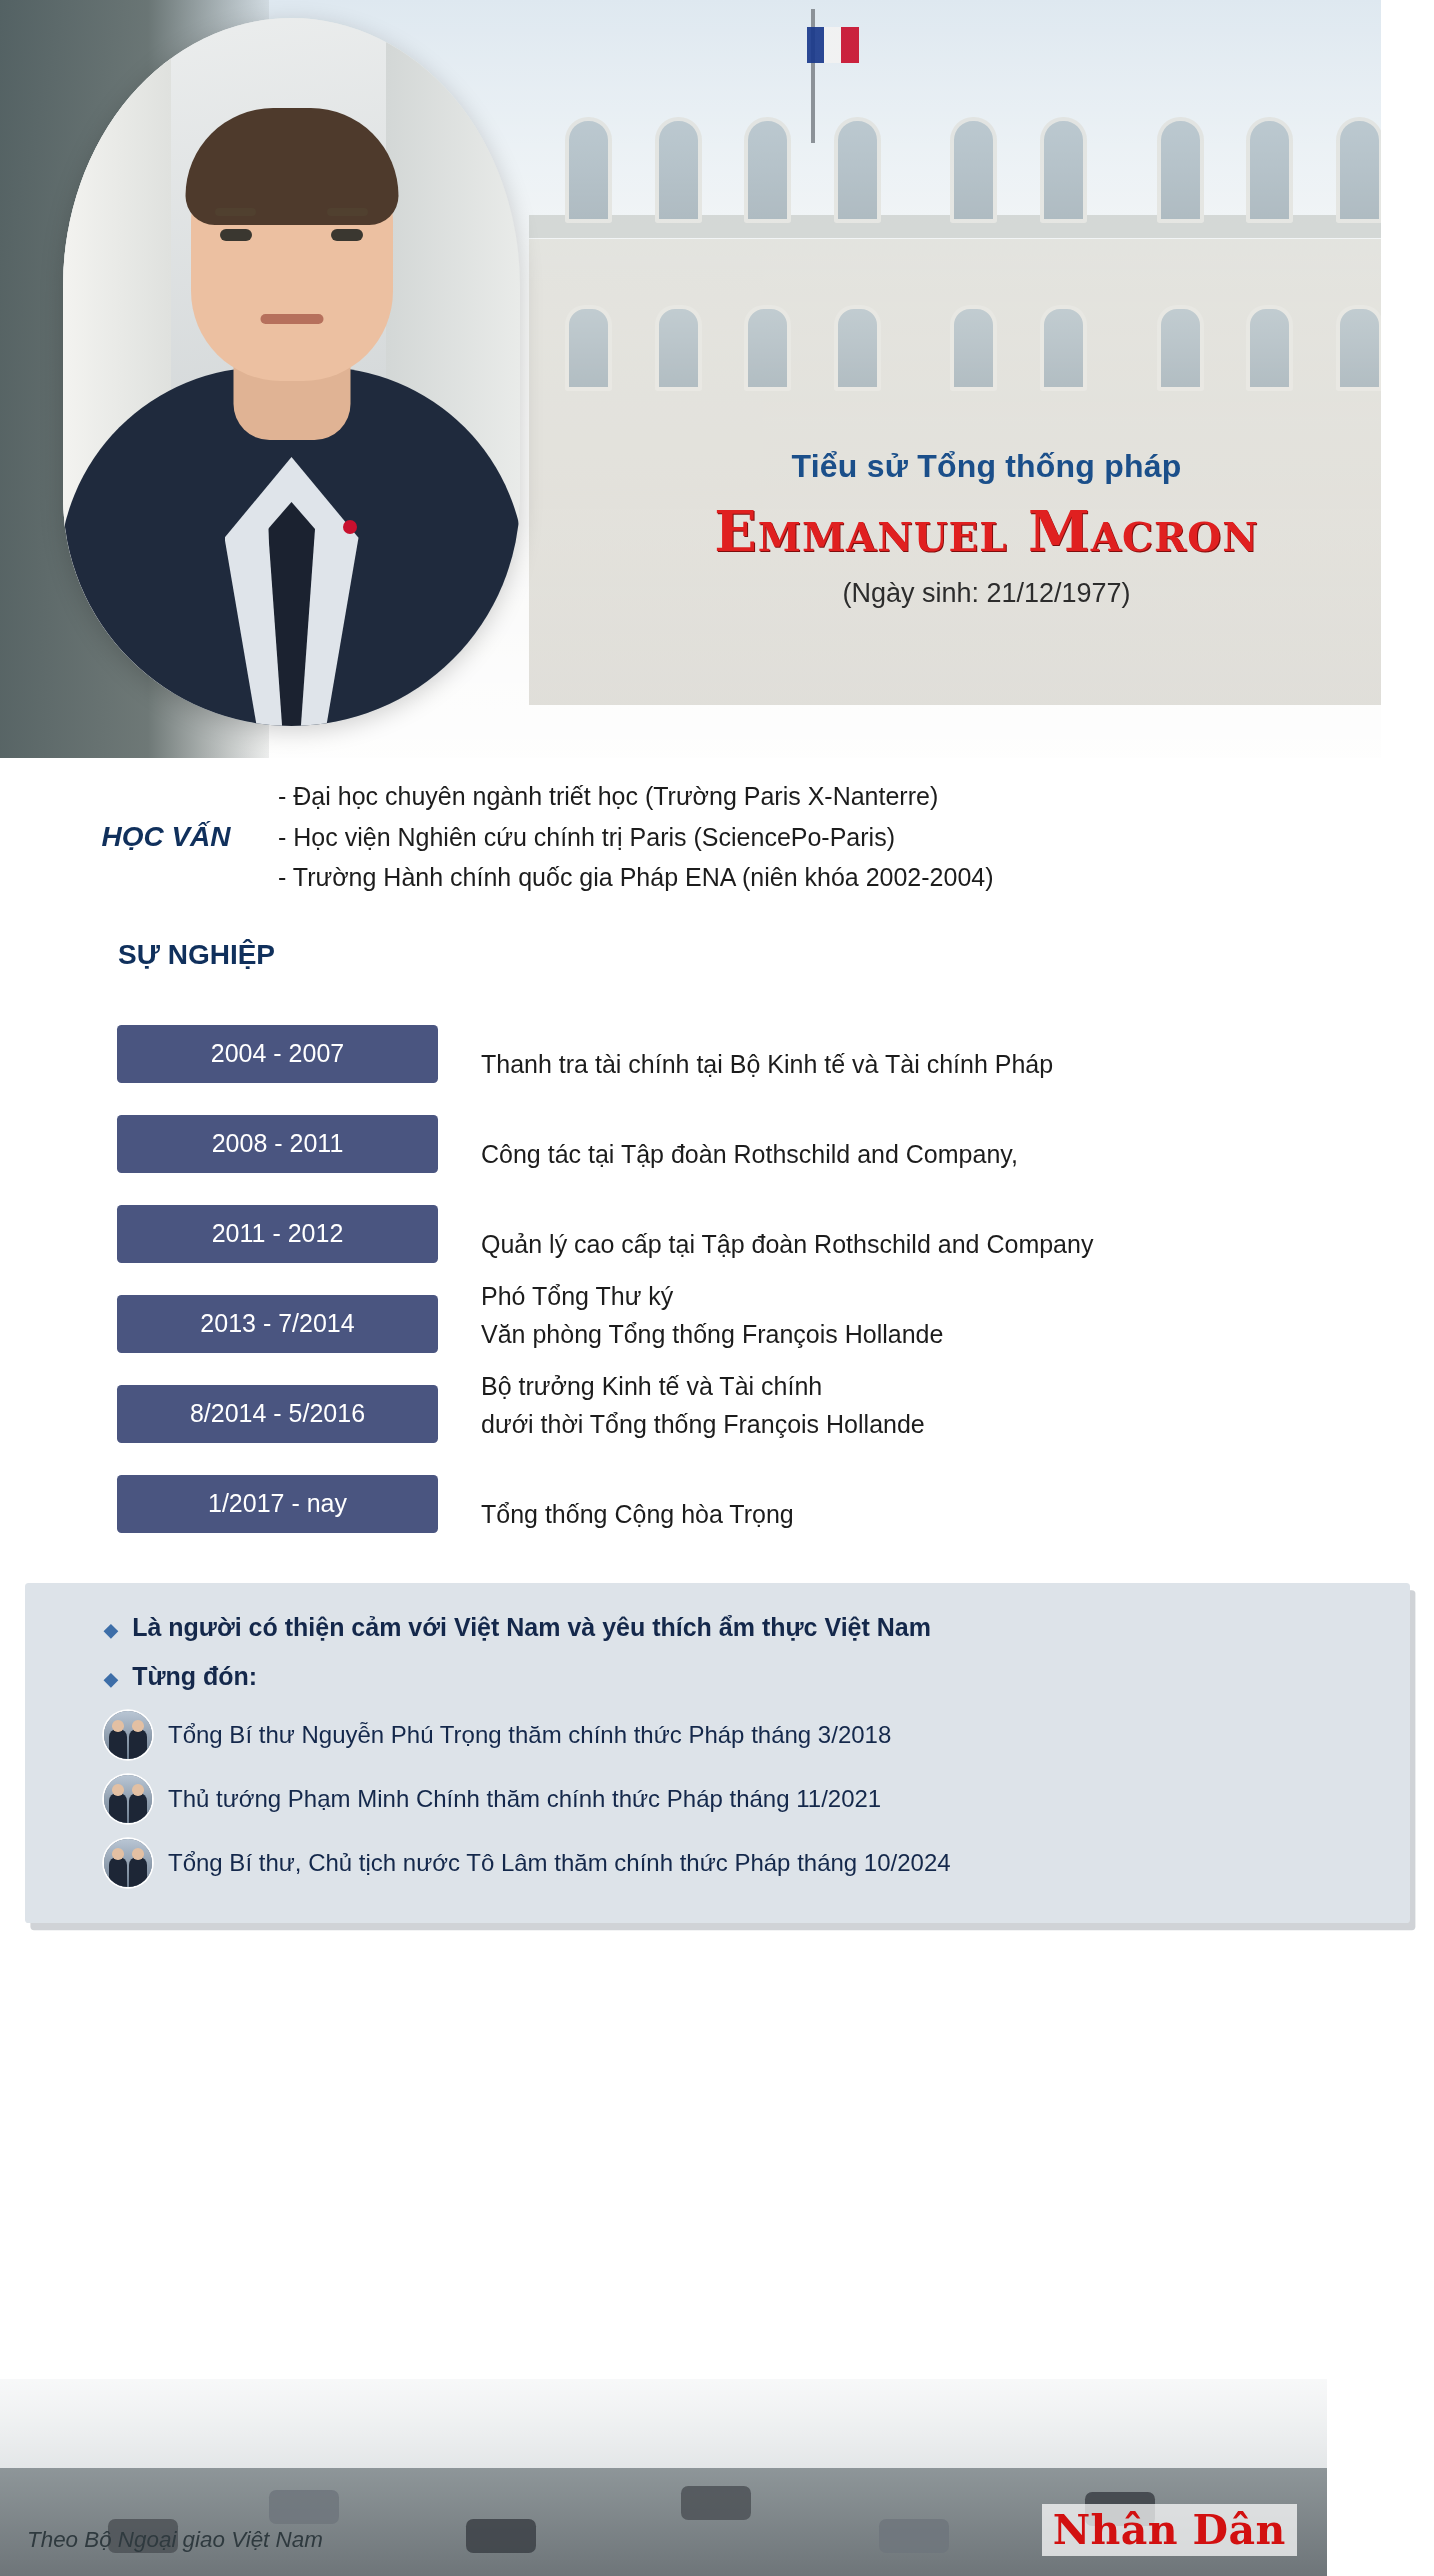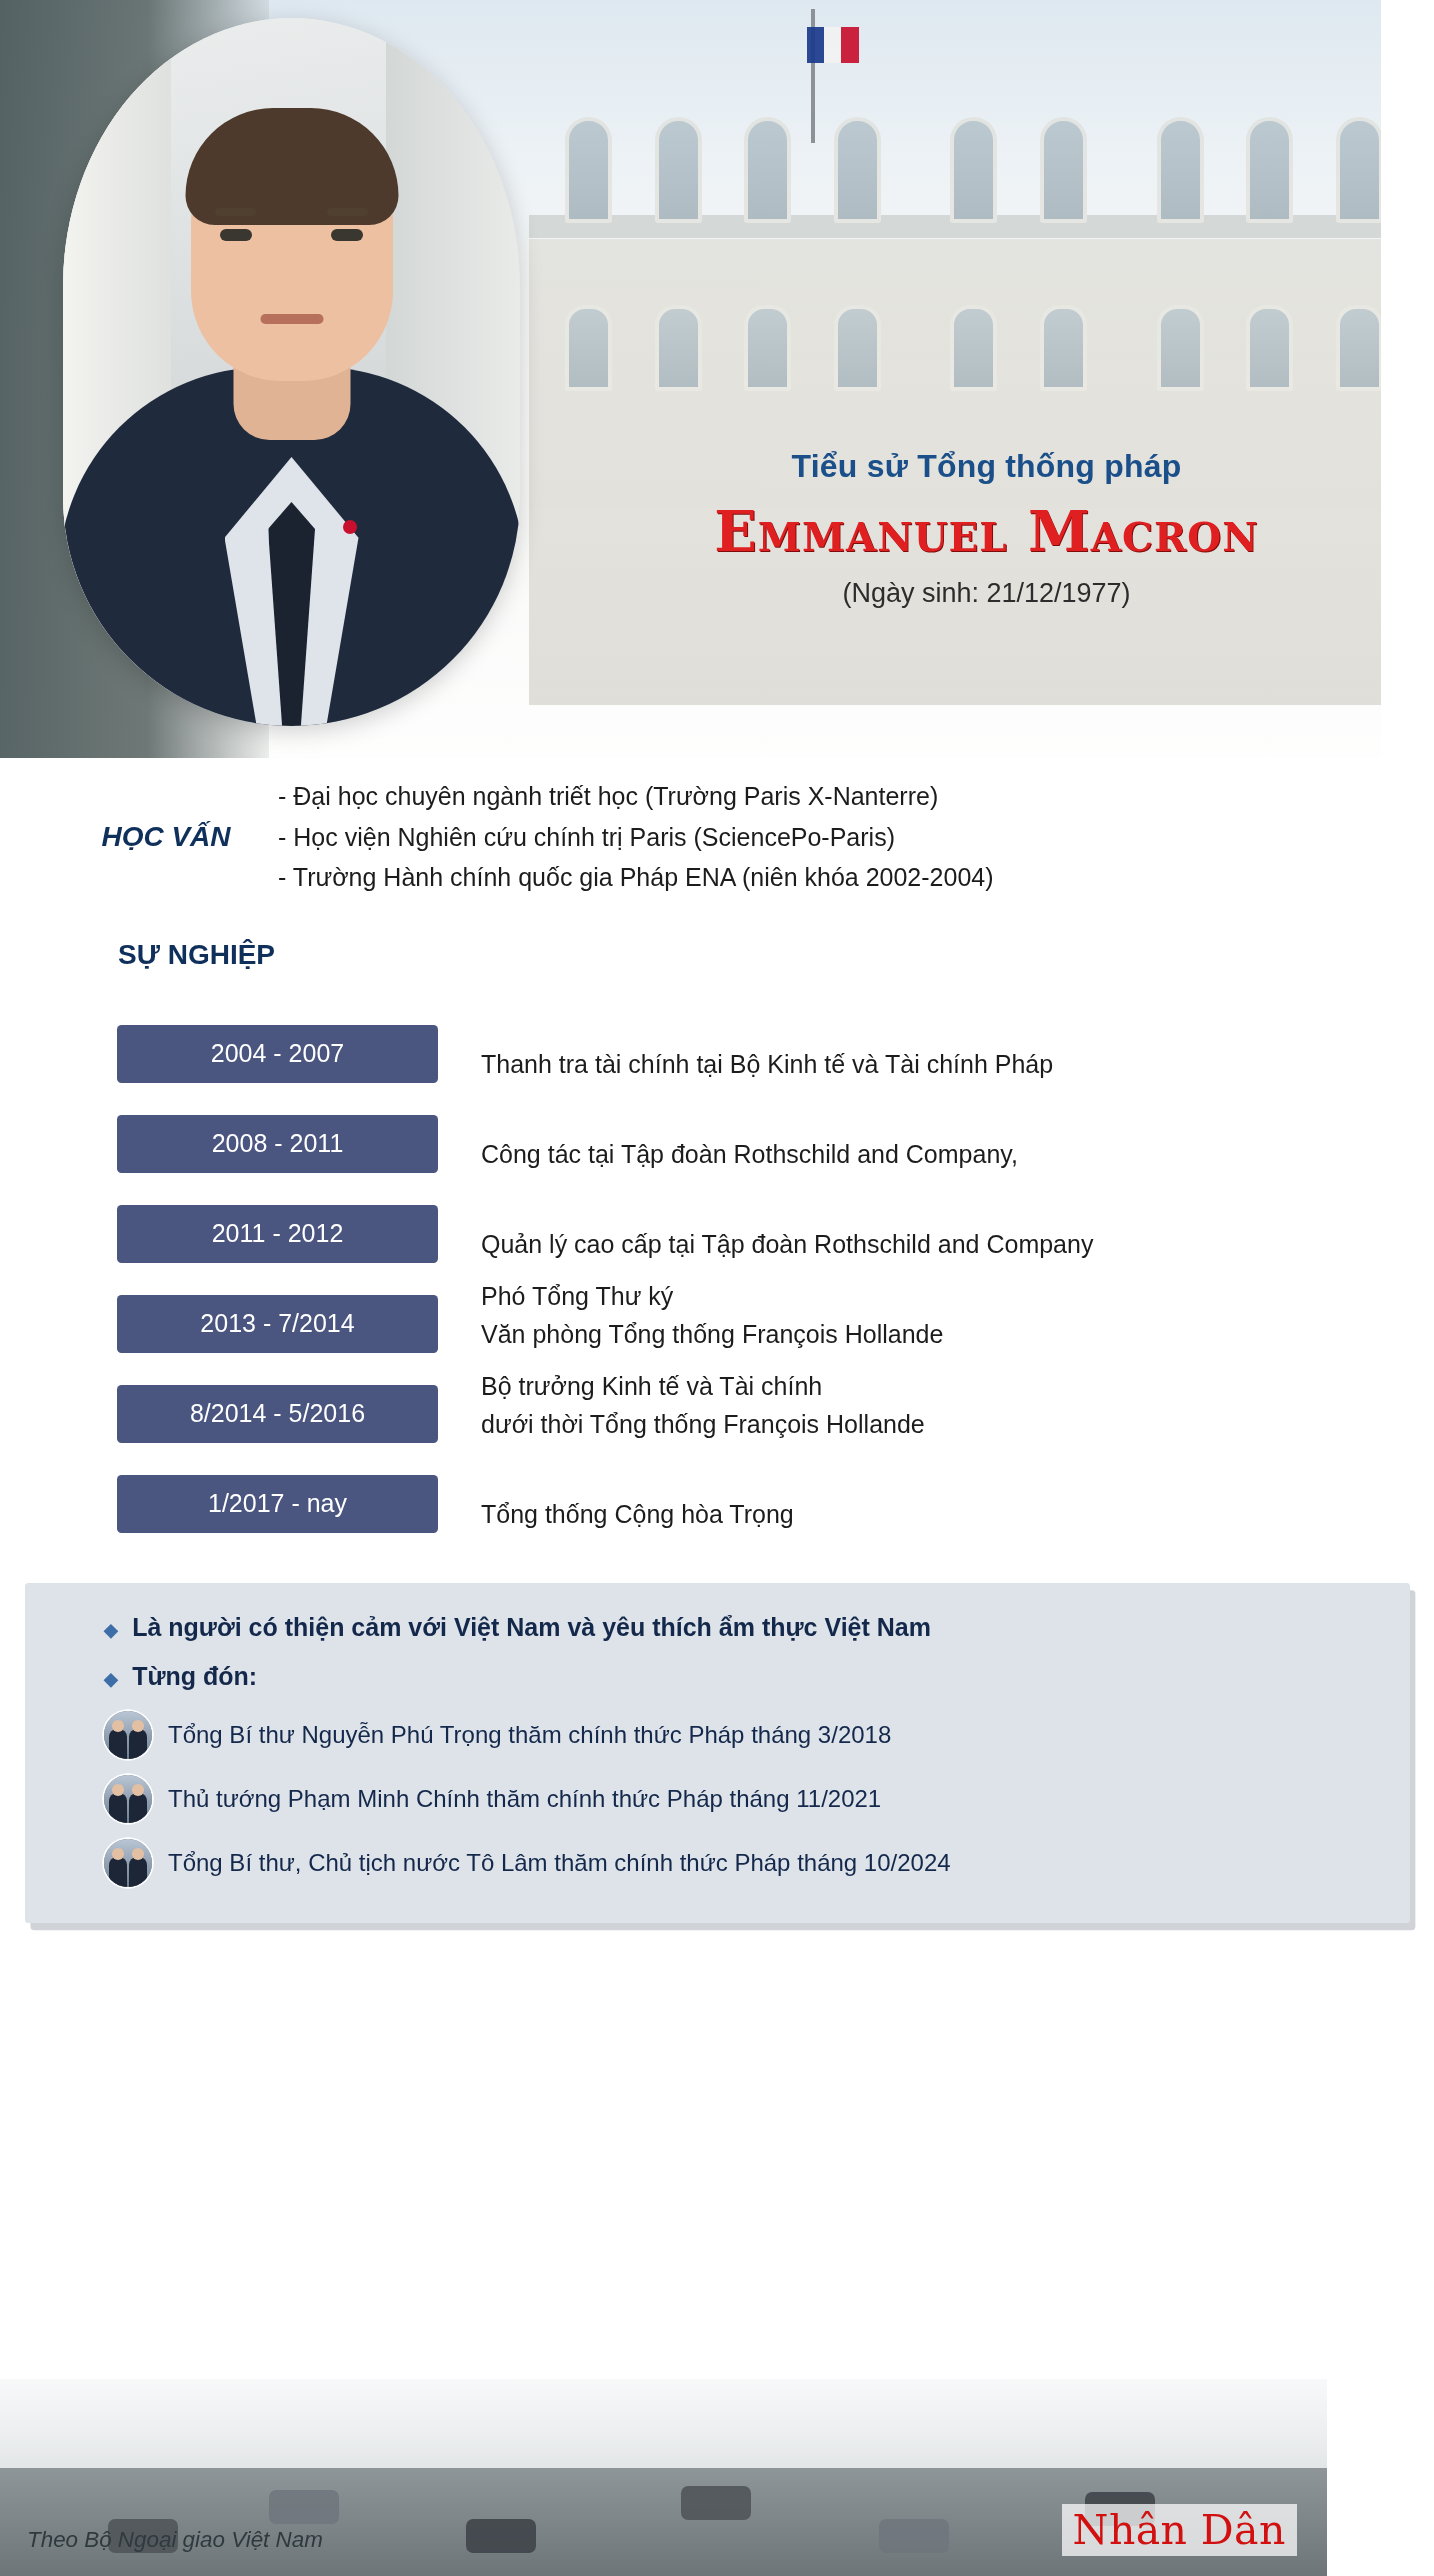--- a/index.html
+++ b/index.html
@@ -269,21 +269,21 @@
     left: 27px; bottom: 23px;
     font-size: 22.4px;
     font-style: italic;
     color: #2f3a3f;
   }
   .brand {
     position: absolute;
     right: 30.5px; bottom: 20px;
     font-family: "DejaVu Serif", serif;
     font-size: 41px;
-    font-weight: normal;
+    font-weight: bold;
     color: #d21010;
     background: rgba(255,255,255,0.72);
     padding: 1.8px 10.8px;
     letter-spacing: 0.4px;
     margin-left: 23px;
   }
 </style>
 </head>
 <body>
 

